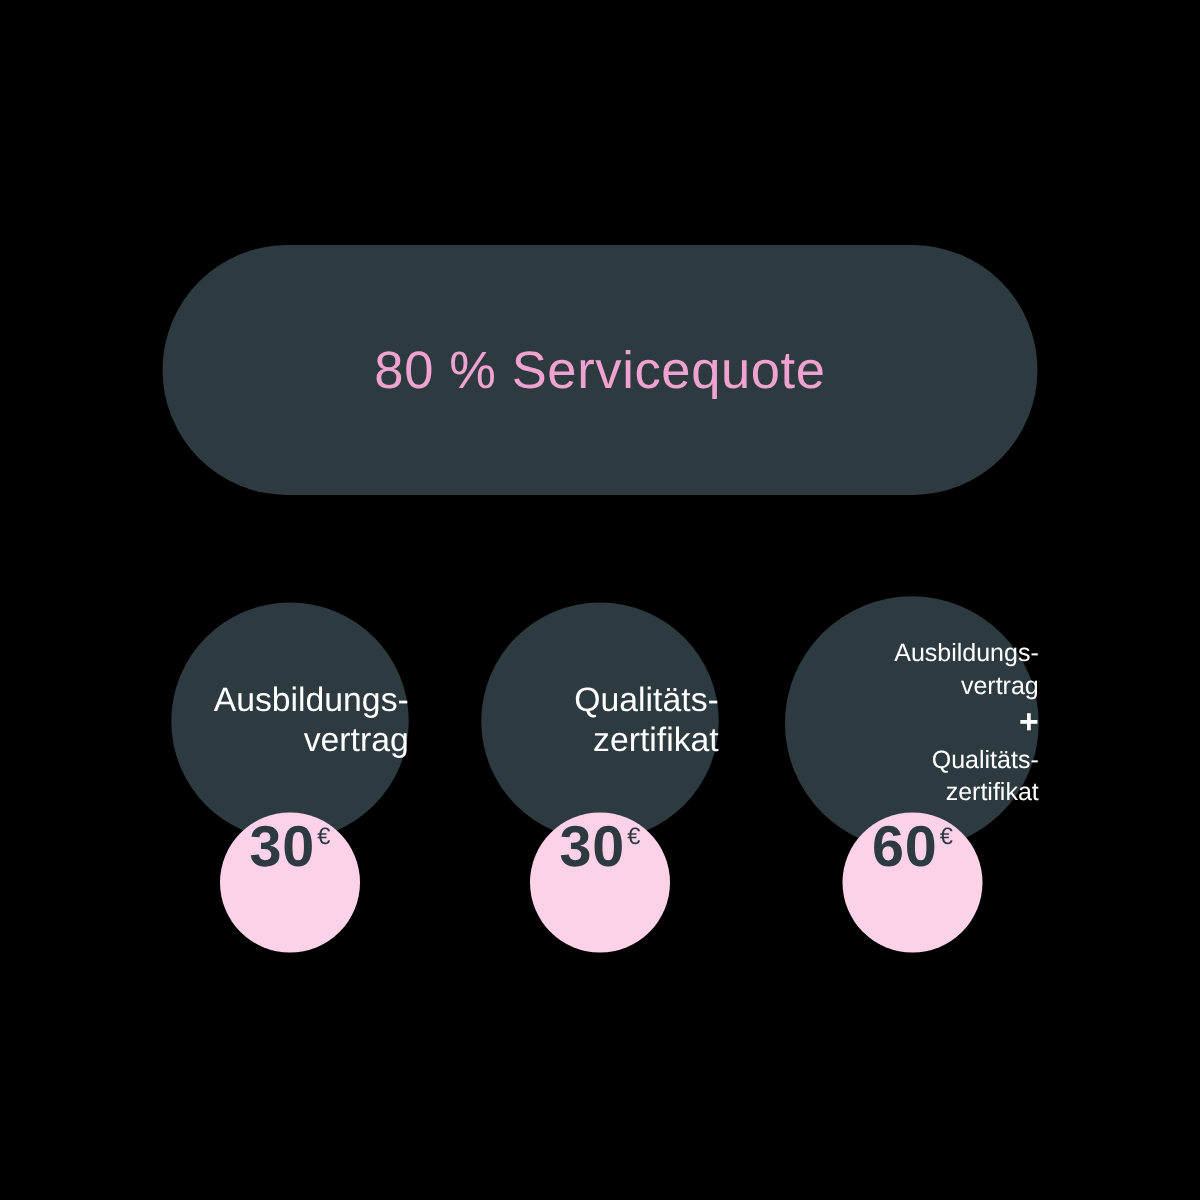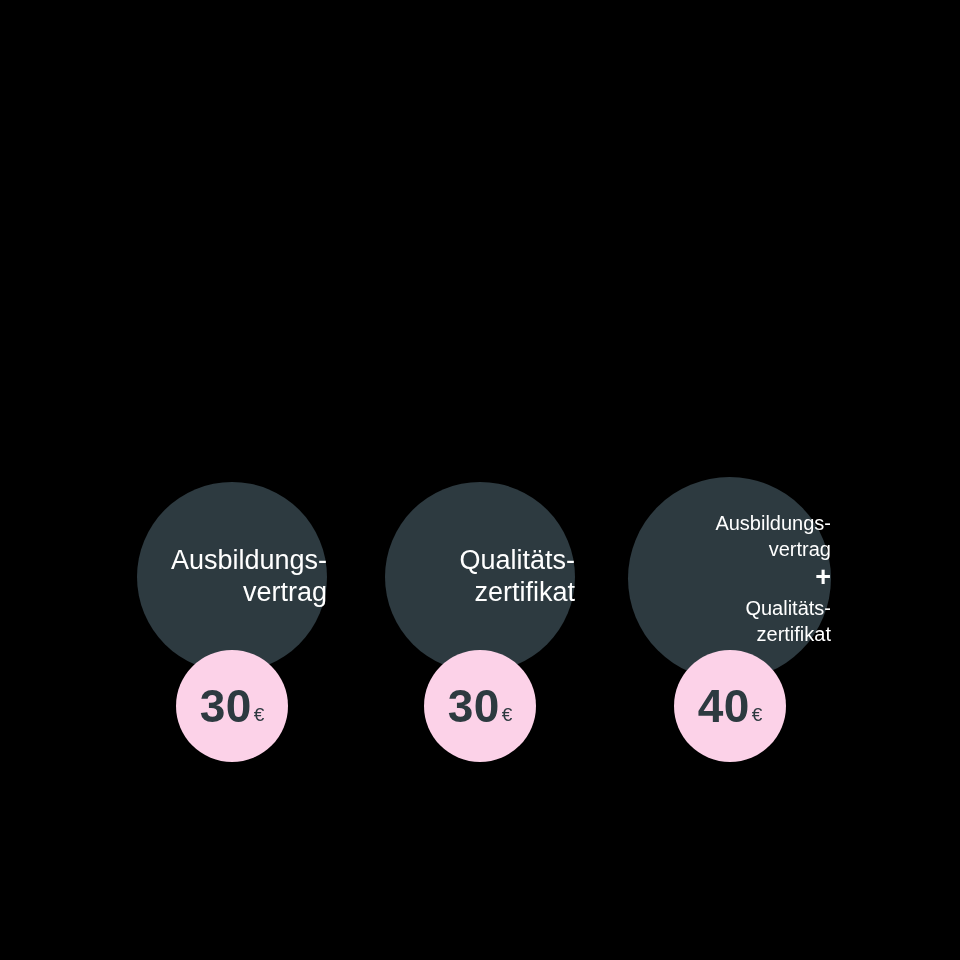--- a/index.html
+++ b/index.html
@@ -60,21 +60,21 @@
     font-size: 27px; font-weight: bold; line-height: 1.0;
     margin: 2px 0 4px 0;
   }
 
   
   .price-circle {
     position: absolute;
     width: 112px; height: 112px;
     border-radius: 50%;
     background: var(--pink-circle);
-    display: flex; align-items: center; justify-content: center;
+    display: flex; justify-content: center;
   }
   .price-1 { left: 176px; top: 650px; }
   .price-2 { left: 424px; top: 650px; }
   .price-3 { left: 674px; top: 650px; }
   .price-value {
     color: var(--shape);
     font-size: 46px;
     font-weight: bold;
     letter-spacing: 0.5px;
   }
@@ -84,20 +84,23 @@
     position: relative;
     top: 9px;
     margin-left: 2px;
   }
 </style>
 </head>
 <body>
 
 <div class="canvas">
 
+  <div class="banner">
+    <span class="banner-text">80 % Servicequote</span>
+  </div>
 
   <div class="dark-circle circle-1">
     <div class="line">Ausbildungs-</div>
     <div class="line">vertrag</div>
   </div>
   <div class="price-circle price-1">
     <span class="price-value">30</span>
     <span class="currency">€</span>
   </div>
 
@@ -111,17 +114,17 @@
   </div>
 
   <div class="dark-circle circle-3">
     <div class="line">Ausbildungs-</div>
     <div class="line">vertrag</div>
     <div class="line plus">+</div>
     <div class="line">Qualitäts-</div>
     <div class="line">zertifikat</div>
   </div>
   <div class="price-circle price-3">
-    <span class="price-value">40</span>
+    <span class="price-value">60</span>
     <span class="currency">€</span>
   </div>
 
 </div>
 
 </body></html>

